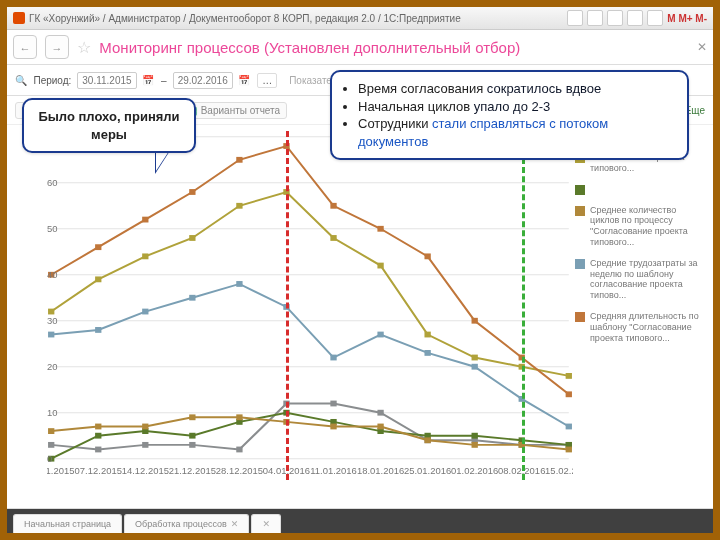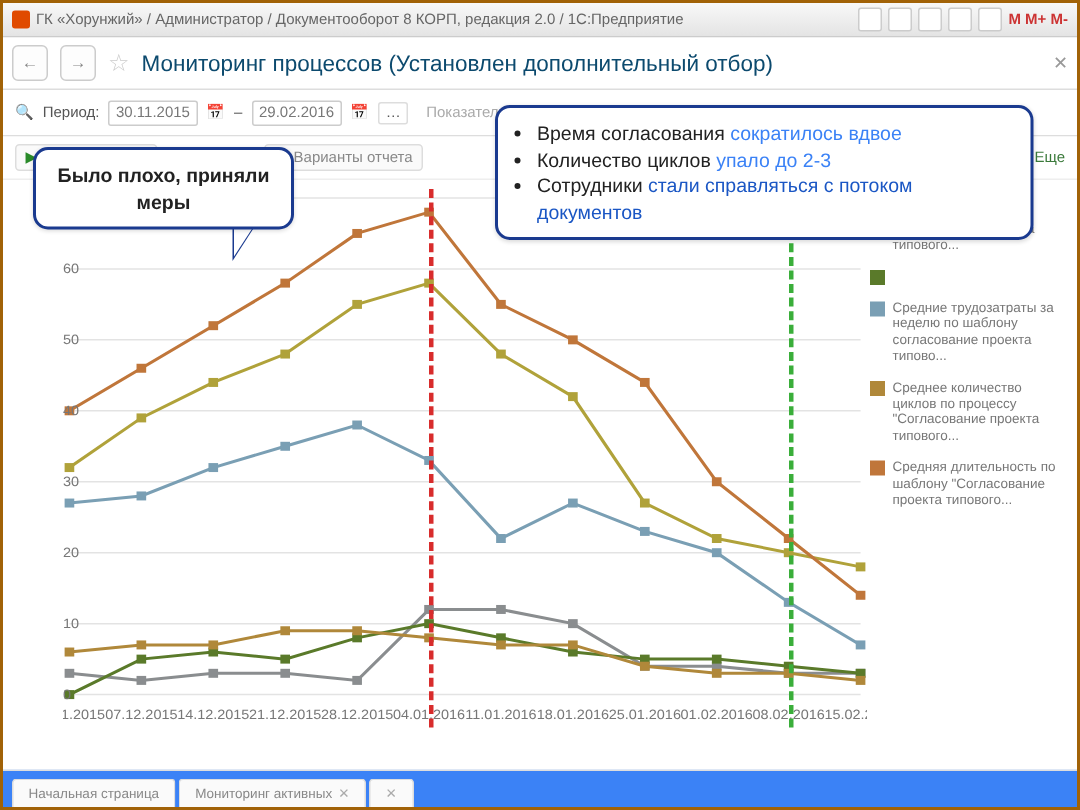--- a/index.html
+++ b/index.html
@@ -1,44 +1,44 @@
 <!DOCTYPE html>
 <html><head>
 <meta charset="utf-8">
 <style>
   html,body{margin:0;padding:0;width:720px;height:540px;font-family:Arial,Helvetica,sans-serif;font-size:11px;color:#333;background:#f4f1e8;overflow:hidden}
-  .window{width:720px;height:540px;background:#fafafa;display:flex;flex-direction:column;border:2px solid #a16207;box-sizing:border-box}
+  .window{width:720px;height:540px;background:#fafafa;display:flex;flex-direction:column;border:7px solid #a16207;box-sizing:border-box}
   .titlebar{height:22px;background:linear-gradient(#f8f8f8,#e4e4e4);border-bottom:1px solid #ccc;display:flex;align-items:center;padding:0 6px;gap:4px;font-size:10px;color:#666}
   .titlebar .app-icn{width:12px;height:12px;background:#e04a00;border-radius:2px;display:inline-block}
   .titlebar .ticon{width:14px;height:14px;border:1px solid #ccc;background:#fff;border-radius:2px}
   .subbar{height:34px;border-bottom:1px solid #ddd;display:flex;align-items:center;padding:0 6px;gap:8px;background:#fff}
   .nav-btn{width:22px;height:22px;border:1px solid #ccc;border-radius:4px;background:#fdfdfd;display:flex;align-items:center;justify-content:center;color:#888}
   .star{color:#ccc;font-size:16px}
-  .page-title{font-size:15px;color:#0c4a6e}
+  .page-title{font-size:15px;color:#ec4899}
   .close-x{margin-left:auto;color:#999;font-size:12px;cursor:pointer}
   .toolbar{height:30px;border-bottom:1px solid #ddd;display:flex;align-items:center;padding:0 8px;gap:6px;background:#fff;font-size:10px;color:#555}
   .tool-btn{padding:2px 6px;border:1px solid #ddd;border-radius:3px;background:#fafafa;display:flex;align-items:center;gap:3px}
   .date-field{border:1px solid #ccc;padding:2px 4px;background:#fff;color:#777;border-radius:2px}
   .toolbar2{height:28px;border-bottom:1px solid #eee;display:flex;align-items:center;padding:0 8px;gap:6px;background:#fff;font-size:10px;color:#888}
   .link-btn{color:#3b7a3b;text-decoration:none}
   .chart-area{flex:1;position:relative;background:#fff;display:flex}
   .plot{flex:1;position:relative;margin:6px 0 28px 40px}
   .legend{width:130px;padding:6px 8px 6px 2px;font-size:9px;color:#777}
   .legend .lg{display:flex;gap:5px;margin-bottom:10px;line-height:1.2}
   .legend .sw{width:10px;height:10px;flex:none;margin-top:1px}
-  .tabs{height:24px;border-top:1px solid #ddd;display:flex;align-items:flex-end;padding:0 6px;gap:2px;background:#3b82f6;font-size:9px;color:#888}
+  .tabs{height:24px;border-top:1px solid #ddd;display:flex;align-items:flex-end;padding:0 6px;gap:2px;background:#404040;font-size:9px;color:#888}
   .tab{padding:4px 10px;border:1px solid #ddd;border-bottom:none;border-radius:3px 3px 0 0;background:#fafafa;display:flex;align-items:center;gap:4px}
   .tab .tx{color:#aaa;cursor:pointer}
   
   .callout{position:absolute;background:#fff;border:2px solid #1a3a8f;border-radius:10px;padding:8px 10px;font-size:13px;line-height:1.35;color:#222;box-shadow:0 1px 3px rgba(0,0,0,.15);z-index:30}
   .callout ul{margin:0;padding-left:16px}
   .callout-left{left:22px;top:98px;width:150px;text-align:center;font-weight:bold}
   .callout-right{left:330px;top:70px;width:335px}
   .callout-right b{font-weight:normal}
-  .red{color:#3b82f6}
+  .red{color:#0f172a}
   .blue{color:#1a56c4}
   .tail{position:absolute;width:0;height:0}
   .tail-left{left:155px;top:146px;border-left:18px solid #1a3a8f;border-top:0;border-bottom:28px solid transparent;z-index:29}
   .tail-left::after{content:"";position:absolute;left:-17px;top:2px;border-left:15px solid #fff;border-bottom:23px solid transparent}
   
   .vline{position:absolute;top:0;bottom:0;border-left:3px dashed;z-index:8}
   .vline.red{left:44%;border-color:#d82c2c}
   .vline.green{left:86%;border-color:#3aae3a}
   
   svg.plot-svg{position:absolute;inset:0;width:100%;height:100%}
@@ -225,52 +225,52 @@
           <span>Время просрочки</span>
         </div>
         <div class="lg">
           <span class="sw" style="background:#b0a23a"></span>
           <span>Согласование проекта типового...</span>
         </div>
         <div class="lg">
           <span class="sw" style="background:#5a7a2a"></span>
         </div>
         <div class="lg">
+          <span class="sw" style="background:#b0883a"></span>
+          <span>Среднее количество циклов по процессу "Согласование проекта типового...</span>
+        </div>
+        <div class="lg">
           <span class="sw" style="background:#7a9fb4"></span>
           <span>Средние трудозатраты за неделю по шаблону согласование проекта типово...</span>
-        </div>
-        <div class="lg">
-          <span class="sw" style="background:#b0883a"></span>
-          <span>Среднее количество циклов по процессу "Согласование проекта типового...</span>
         </div>
         <div class="lg">
           <span class="sw" style="background:#c0763a"></span>
           <span>Средняя длительность по шаблону "Согласование проекта типового...</span>
         </div>
       </div>
   </div>
 
   <div class="tabs" id="tabs">
       <div class="tab">
         <span>Начальная страница</span>
       </div>
       <div class="tab">
-        <span>Мониторинг активных</span>
+        <span>Обработка процессов</span>
         <span class="tx">✕</span>
       </div>
       <div class="tab">
         <span class="tx">✕</span>
       </div>
     </div>
 </div>
 
 <div class="callout callout-left">
   <span>Было плохо, приняли меры</span>
 </div>
 <div class="tail tail-left"></div>
 
 <div class="callout callout-right">
   <ul id="callout-right-list">
       <li><b>Время согласования </b><b class="red">сократилось вдвое</b></li>
-      <li><b>Количество циклов </b><b class="red">упало до 2-3</b></li>
+      <li><b>Начальная циклов </b><b class="red">упало до 2-3</b></li>
       <li><b>Сотрудники </b><b class="blue">стали справляться с потоком документов</b></li>
     </ul>
 </div>
 
 </body></html>

